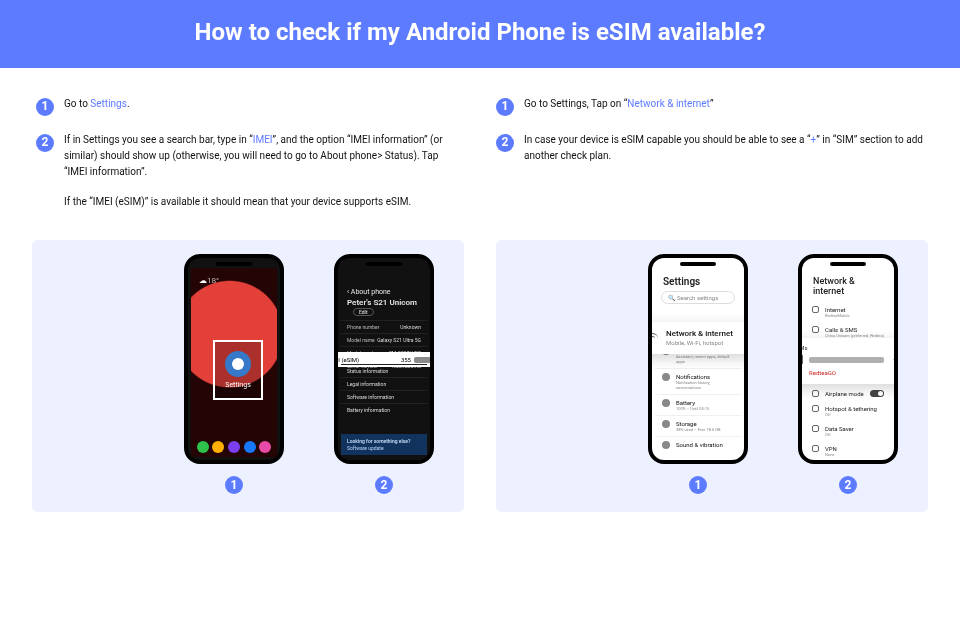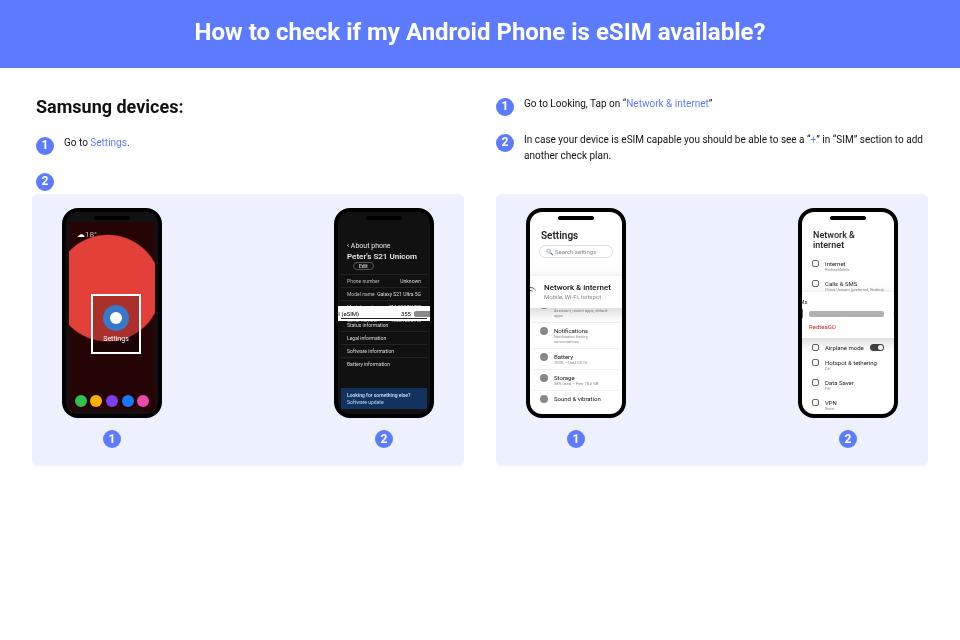--- a/index.html
+++ b/index.html
@@ -17,21 +17,21 @@
   ol.steps > li::before {
     counter-increment: step; content: counter(step);
     position:absolute; left:0; top:2px;
     width:18px; height:18px; border-radius:50%; background:#5d7bff; color:#fff;
     font-size:12px; font-weight:700; display:flex; align-items:center; justify-content:center;
   }
   ol.steps > li p + p { margin-top:14px; }
   .linkish { color:#5d7bff; }
 
   .images-row { display:flex; gap:32px; padding:0 32px; margin-top:10px; }
-  .panel { flex:1; background:#ecf0ff; border-radius:6px; padding:14px 30px 18px; display:flex; gap:50px; justify-content:space-between; align-items:flex-start; }
+  .panel { flex:1; background:#ecf0ff; border-radius:6px; padding:14px 30px 18px; display:flex; gap:50px; justify-content:flex-end; align-items:flex-start; }
   .shot { display:flex; flex-direction:column; align-items:center; gap:12px; }
   .shot-num { width:18px; height:18px; border-radius:50%; background:#5d7bff; color:#fff; font-size:12px; font-weight:700; display:flex; align-items:center; justify-content:center; }
 
   
   .phone { width:100px; height:210px; border:4px solid #000; border-radius:16px; background:#fff; position:relative; overflow:hidden; }
   .phone.dark { background:#111; }
   .phone::before { content:""; position:absolute; top:4px; left:50%; transform:translateX(-50%); width:36px; height:4px; background:#000; border-radius:3px; }
   .phone .screen { position:absolute; inset:10px 3px 3px; font-size:5px; color:#222; }
 
   
@@ -96,37 +96,40 @@
 </head>
 <body>
 
 <div class="banner">
   <span>How to check if my Android Phone is eSIM available?</span>
 </div>
 
 <div class="content">
 
   <div class="col">
-    <h2>Samsung devices:</h2>
     <ol class="steps">
       <li>
         <p>
           <span>Go to </span><span class="linkish">Settings</span><span>.</span>
         </p>
       </li>
       <li>
+        <p>
+          <span>If in Settings you see a search bar, type in “</span><span class="linkish">IMEI</span><span>”, and the option “IMEI information” (or similar) should show up (otherwise, you will need to go to About phone&gt; Status). Tap “IMEI information”.</span>
+        </p>
+        <p>If the “IMEI (eSIM)” is available it should mean that your device supports eSIM.</p>
       </li>
     </ol>
   </div>
 
   <div class="col">
     <ol class="steps">
       <li>
         <p>
-          <span>Go to Looking, Tap on “</span><span class="linkish">Network &amp; internet</span><span>”</span>
+          <span>Go to Settings, Tap on “</span><span class="linkish">Network &amp; internet</span><span>”</span>
         </p>
       </li>
       <li>
         <p>
           <span>In case your device is eSIM capable you should be able to see a “</span><span class="linkish">+</span><span>” in “SIM” section to add another check plan.</span>
         </p>
       </li>
     </ol>
   </div>
 </div>

